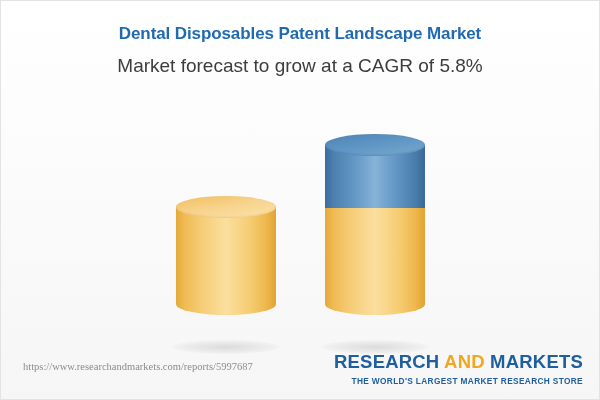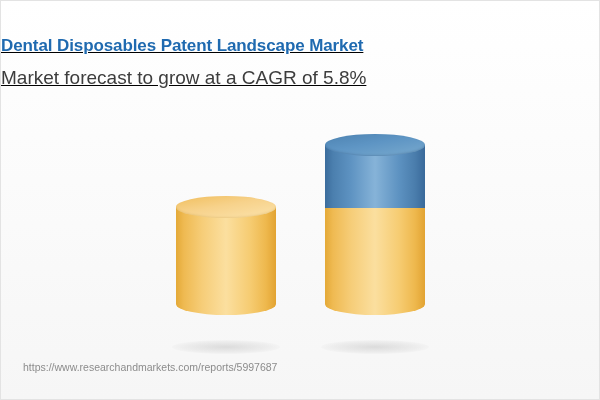--- a/index.html
+++ b/index.html
@@ -18,25 +18,24 @@
     height: 400px;
     box-sizing: border-box;
     border: 1px solid #e3e3e3;
     background: linear-gradient(180deg, #ffffff 0%, #fbfbfb 45%, #f6f6f6 100%);
     overflow: hidden;
   }
 
   
   .header {
     position: absolute;
-    top: 12px;
-    left: 0;
-    width: 100%;
-    text-align: left;
-    text-decoration: underline;
+    top: 0;
+    left: 0;
+    width: 100%;
+    text-align: center;
   }
   .chart-title {
     margin: 0;
     padding-top: 23px;
     font-size: 17px;
     font-weight: bold;
     color: #1f6ab0;
     letter-spacing: -0.1px;
   }
   .chart-subtitle {
@@ -152,20 +151,21 @@
     bottom: 0;
     width: 100%;
     height: 52px;
   }
   .source-url {
     position: absolute;
     left: 22px;
     top: 14px;
     font-size: 10.5px;
     color: #8c8c8c;
+    font-family: Liberation Serif, serif;
   }
   .brand {
     position: absolute;
     right: 16px;
     top: 6px;
     text-align: right;
     line-height: 1;
   }
   .brand-name {
     font-size: 18.5px;
@@ -224,15 +224,19 @@
           <div class="cap"></div>
         </div>
       </div>
 
     </div>
 
   </div>
 
   <div class="footer">
     <div class="source-url">https://www.researchandmarkets.com/reports/5997687</div>
+    <div class="brand">
+      <div class="brand-name"><span>RESEARCH </span><span class="and">AND</span><span> MARKETS</span></div>
+      <div class="brand-tagline">THE WORLD'S LARGEST MARKET RESEARCH STORE</div>
+    </div>
   </div>
 
 </div>
 
 </body></html>

